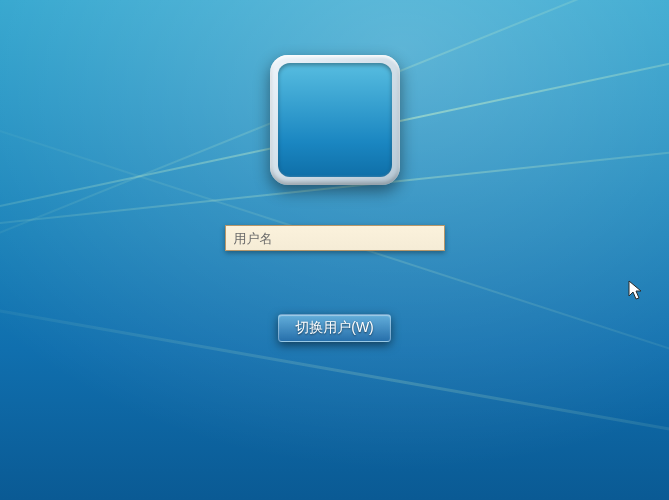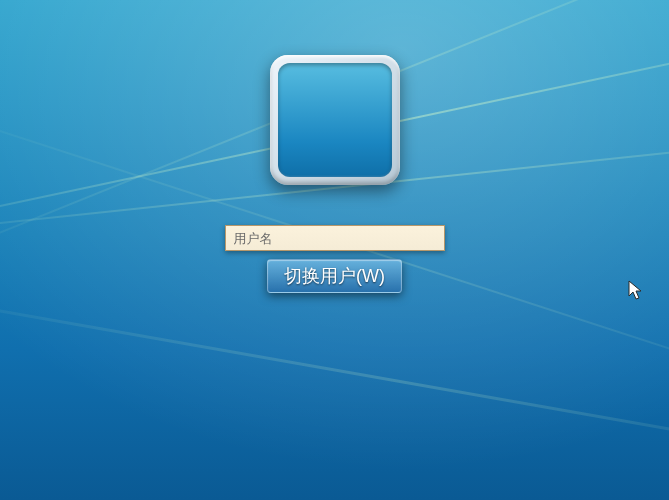--- a/index.html
+++ b/index.html
@@ -105,22 +105,23 @@
     background: radial-gradient(circle at 40% 30%, #bfe6ff 0%, #4aa6e0 45%, #1162a3 100%);
     box-shadow: 0 3px 8px rgba(0,0,0,0.55), inset 0 1px 2px rgba(255,255,255,0.8);
     display: flex;
     align-items: center;
     justify-content: center;
     cursor: pointer;
   }
   .submit-btn svg { display:block; }
 
   .switch-user-btn {
+    margin-top: 55px;
     padding: 4px 16px;
-    font-size: 18px;
+    font-size: 14px;
     color: #fff;
     border-radius: 4px;
     border: 1px solid rgba(255,255,255,0.35);
     background: linear-gradient(180deg, rgba(120,190,230,0.75), rgba(40,110,170,0.85));
     box-shadow: 0 3px 10px rgba(0,0,0,0.5), inset 0 1px 1px rgba(255,255,255,0.4);
     cursor: pointer;
     text-shadow: 0 1px 2px rgba(0,0,0,0.6);
   }
 
   .cursor {

